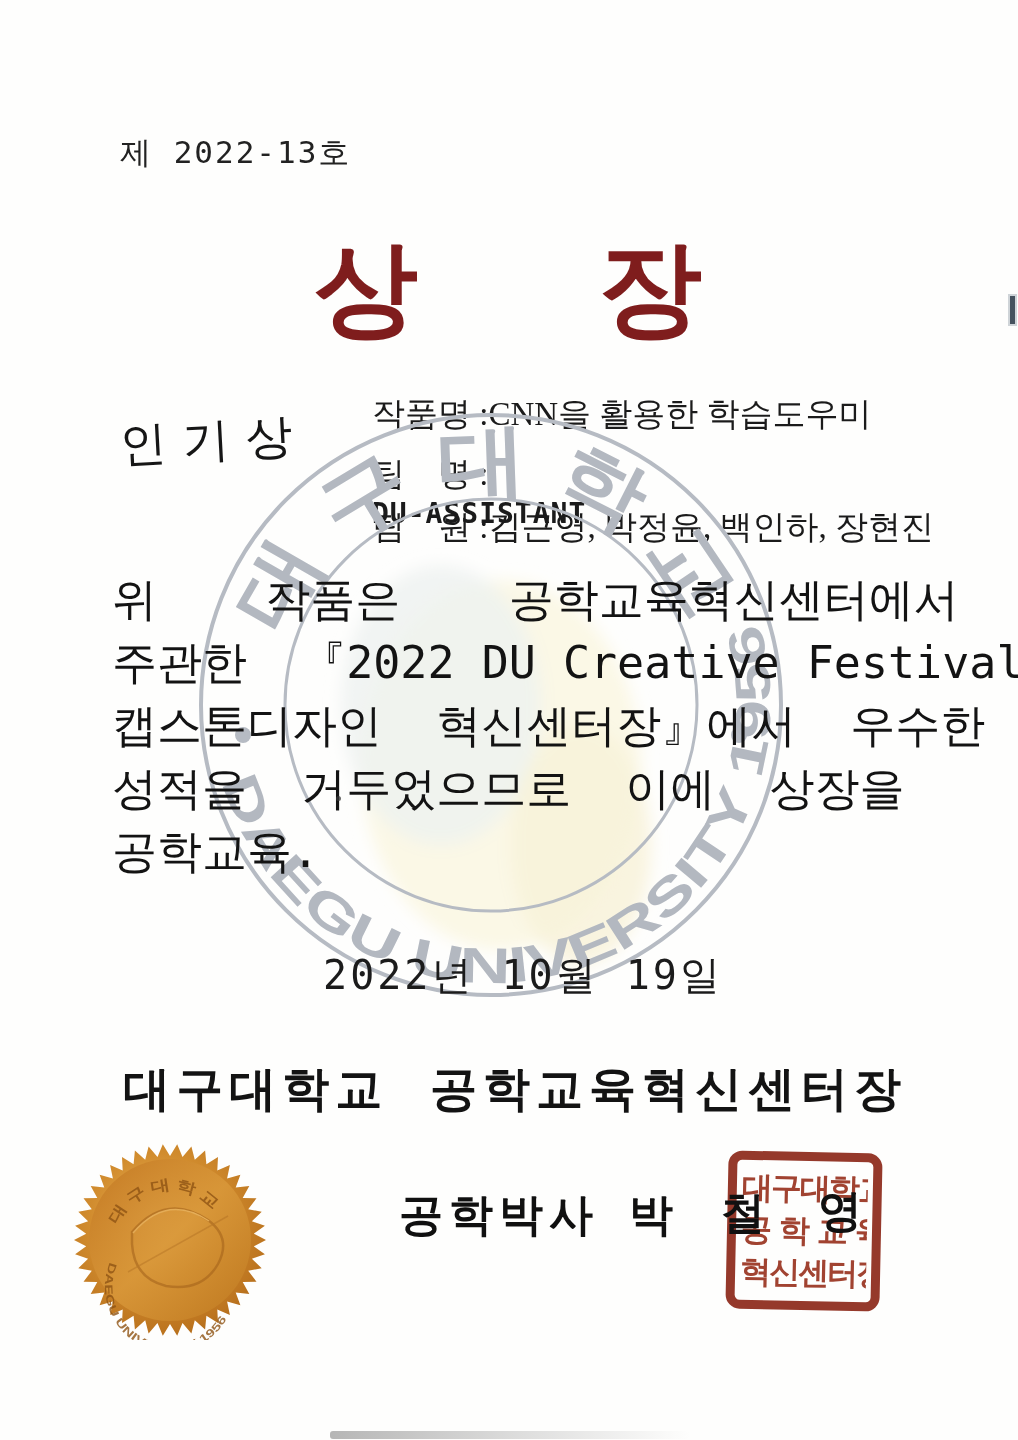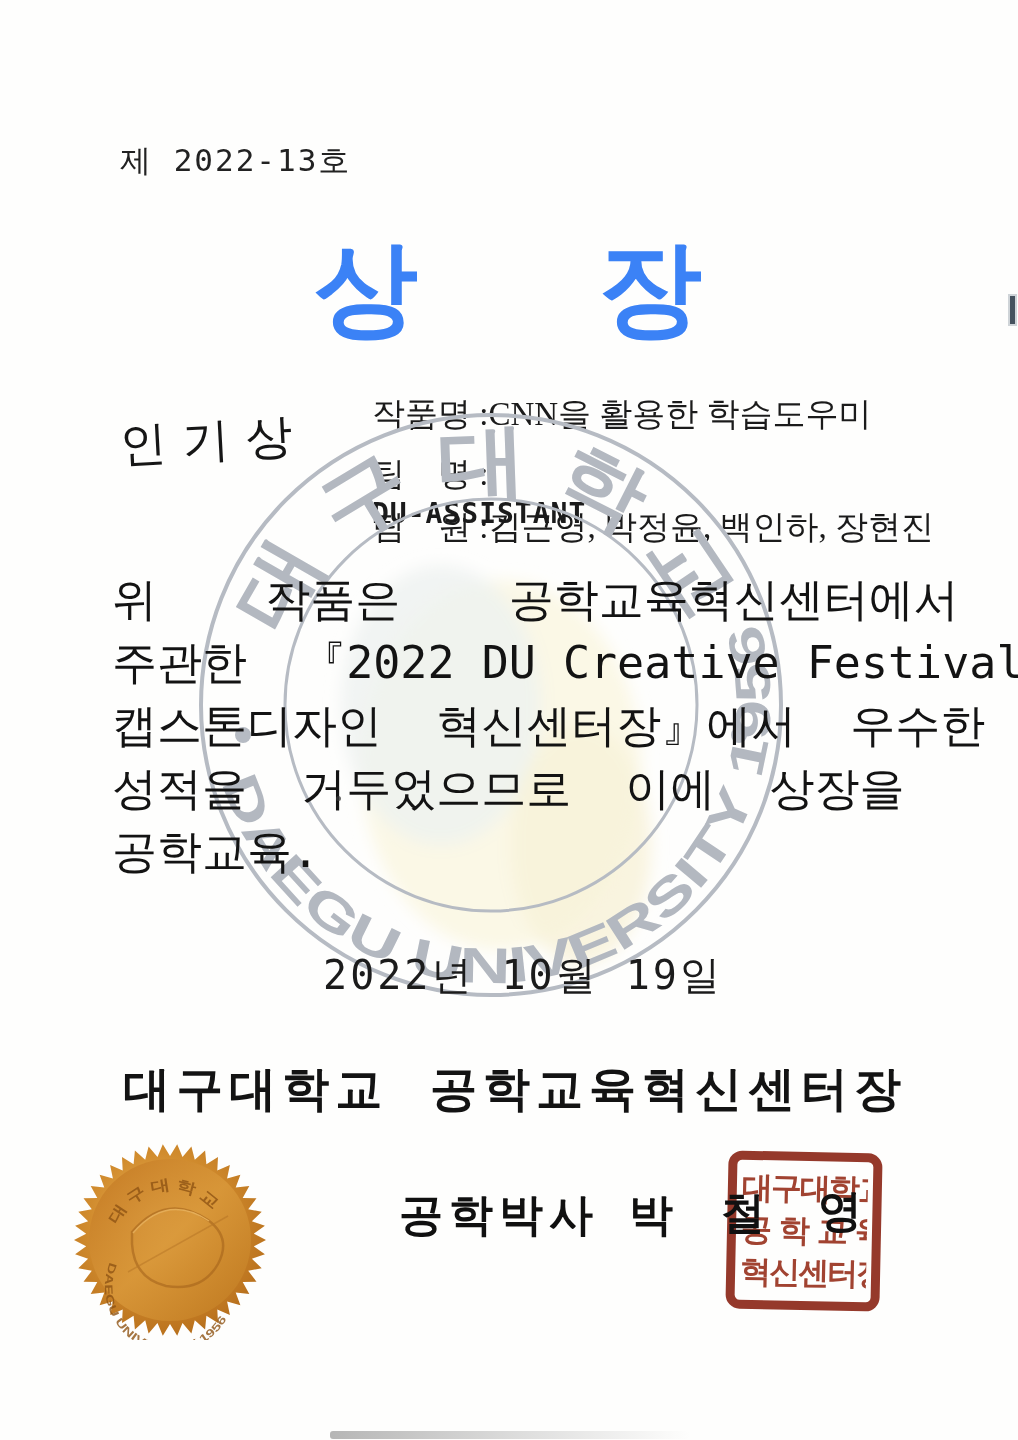--- a/index.html
+++ b/index.html
@@ -9,30 +9,30 @@
     margin:0 auto;
     background:#fefefd;
     overflow:hidden;
     font-family:"Liberation Serif","DejaVu Serif",serif;
     color:#1b1b1b;
   }
   .abs{position:absolute;}
   .pre{white-space:pre;}
 
   .doc-number{
-    left:120px;top:140px;
+    left:120px;top:132px;
     font-family:"DejaVu Sans Mono","DejaVu Serif",serif;
     font-size:31px;letter-spacing:2px;color:#222;
   }
   .cert-title{
     left:0;top:220px;width:100%;
     text-align:center;
     font-size:104px;font-weight:bold;
     word-spacing:150px;letter-spacing:2px;
-    color:#3b82f6;
+    color:#7f1d1d;
   }
   .award-name{
     left:118px;top:414px;
     font-size:47px;letter-spacing:16px;
     transform:rotate(-3deg);transform-origin:left top;
     color:#161616;
   }
 
   .field-row{left:372px;font-size:33px;display:flex;}
   .field-row .lbl{white-space:pre;}

